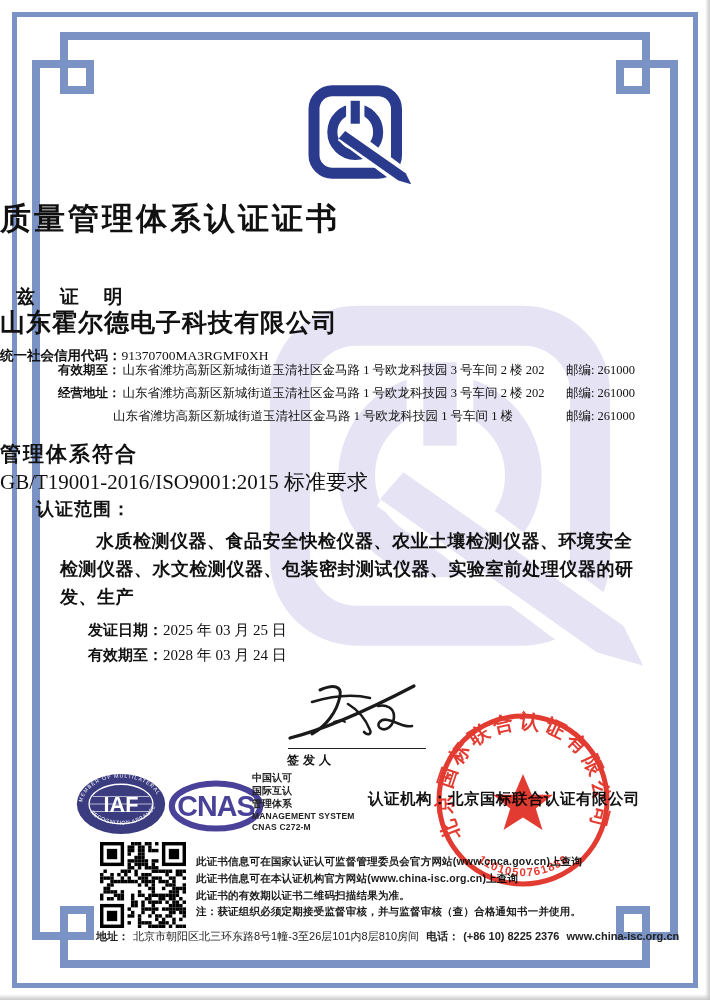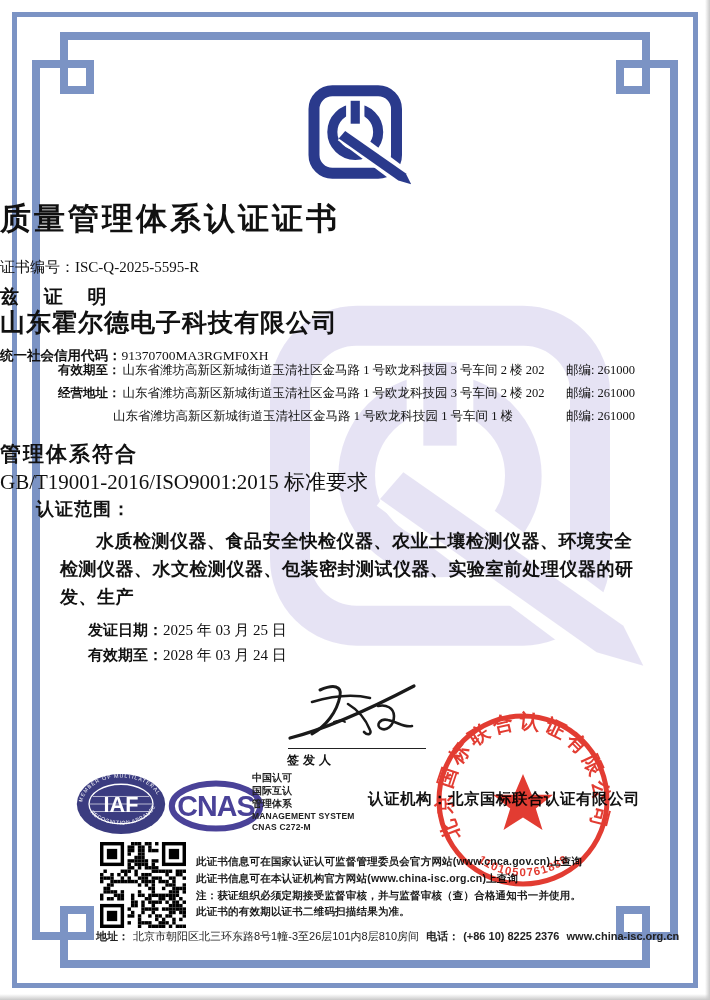--- a/index.html
+++ b/index.html
@@ -31,21 +31,21 @@
   .corner.bl{left:28px;bottom:28px;transform:scaleY(-1);}
   .corner.br{right:28px;bottom:28px;transform:scale(-1,-1);}
   
   .watermark{position:absolute;left:250px;top:305px;width:400px;height:378px;opacity:.5;z-index:0;}
   
   .abs{position:absolute;z-index:1;}
   .center{left:0;right:0;text-align:left;}
   .logo{left:303px;top:84px;width:110px;height:106px;}
   .title{top:198px;font-size:31px;font-weight:bold;letter-spacing:3px;}
   .certno{top:258px;font-size:15px;}
-  .hereby{top:284px;font-size:19px;font-weight:bold;letter-spacing:10px;}
+  .hereby{top:284px;font-size:19px;font-weight:bold;letter-spacing:10px;padding-left:16px;}
   .company{top:306px;font-size:25px;font-weight:bold;letter-spacing:1px;}
   .credit{top:347px;font-size:13.5px;}
   .credit .lab{font-weight:bold;}
   .addr-rows{left:58px;right:58px;top:362px;font-size:12.5px;}
   .addr-row{display:flex;align-items:baseline;margin-bottom:6px;}
   .addr-row .lab{font-weight:bold;white-space:nowrap;}
   .addr-row .txt{flex:1;padding-left:2px;}
   .addr-row .txt.centered{text-align:center;}
   .addr-row .zip{white-space:nowrap;width:86px;text-align:left;}
   .conform{top:440px;font-size:21px;font-weight:bold;letter-spacing:2px;}
@@ -113,23 +113,20 @@
   <svg class="abs logo" viewBox="0 0 120 113">
     <rect x="12" y="6" width="90" height="90" rx="20" fill="none" stroke="#2a3a8c" stroke-width="12"></rect>
     <circle cx="57" cy="51" r="25" fill="none" stroke="#2a3a8c" stroke-width="11"></circle>
     <rect x="47" y="15" width="20" height="27" fill="#fff"></rect>
     <rect x="52" y="17" width="10" height="25" fill="#2a3a8c"></rect>
     <path d="M44,52 L116,106" stroke="#fff" stroke-width="20"></path>
     <polygon points="46,50 112,96 118,108 104,104 39,58" fill="#2a3a8c"></polygon>
   </svg>
 
   <div class="abs center title">质量管理体系认证证书</div>
-  <div class="abs center certno">
-    <span>证书编号：</span><span>ISC-Q-2025-5595-R</span>
-  </div>
   <div class="abs center hereby">兹 证 明</div>
   <div class="abs center company">山东霍尔德电子科技有限公司</div>
   <div class="abs center credit">
     <span class="lab">统一社会信用代码：</span><span>91370700MA3RGMF0XH</span>
   </div>
 
   <div class="abs addr-rows">
     <div class="addr-row">
       <span class="lab">有效期至：</span>
       <span class="txt">山东省潍坊高新区新城街道玉清社区金马路 1 号欧龙科技园 3 号车间 2 楼 202</span>
@@ -447,22 +444,22 @@
       <rect fill="#fff" x="65.36" y="3.44" width="17.2" height="17.2"></rect>
       <rect x="68.8" y="6.88" width="10.32" height="10.32"></rect>
       <rect x="0" y="61.92" width="24.08" height="24.08"></rect>
       <rect fill="#fff" x="3.44" y="65.36" width="17.2" height="17.2"></rect>
       <rect x="6.88" y="68.8" width="10.32" height="10.32"></rect>
     </svg>
 
   <div class="abs notes">
     <div>此证书信息可在国家认证认可监督管理委员会官方网站(www.cnca.gov.cn)上查询</div>
     <div>此证书信息可在本认证机构官方网站(www.china-isc.org.cn)上查询</div>
+    <div>此证书的有效期以证书二维码扫描结果为准。</div>
     <div>注：获证组织必须定期接受监督审核，并与监督审核（查）合格通知书一并使用。</div>
-    <div>此证书的有效期以证书二维码扫描结果为准。</div>
   </div>
 
   <div class="abs footer">
     <span class="lab">地址：</span><span>北京市朝阳区北三环东路8号1幢-3至26层101内8层810房间</span>
     <span class="lab">电话：</span><span class="b">(+86 10) 8225 2376</span>
     <span class="b">www.china-isc.org.cn</span>
   </div>
 
   <div class="edge-r"></div>
   <div class="edge-b"></div>

